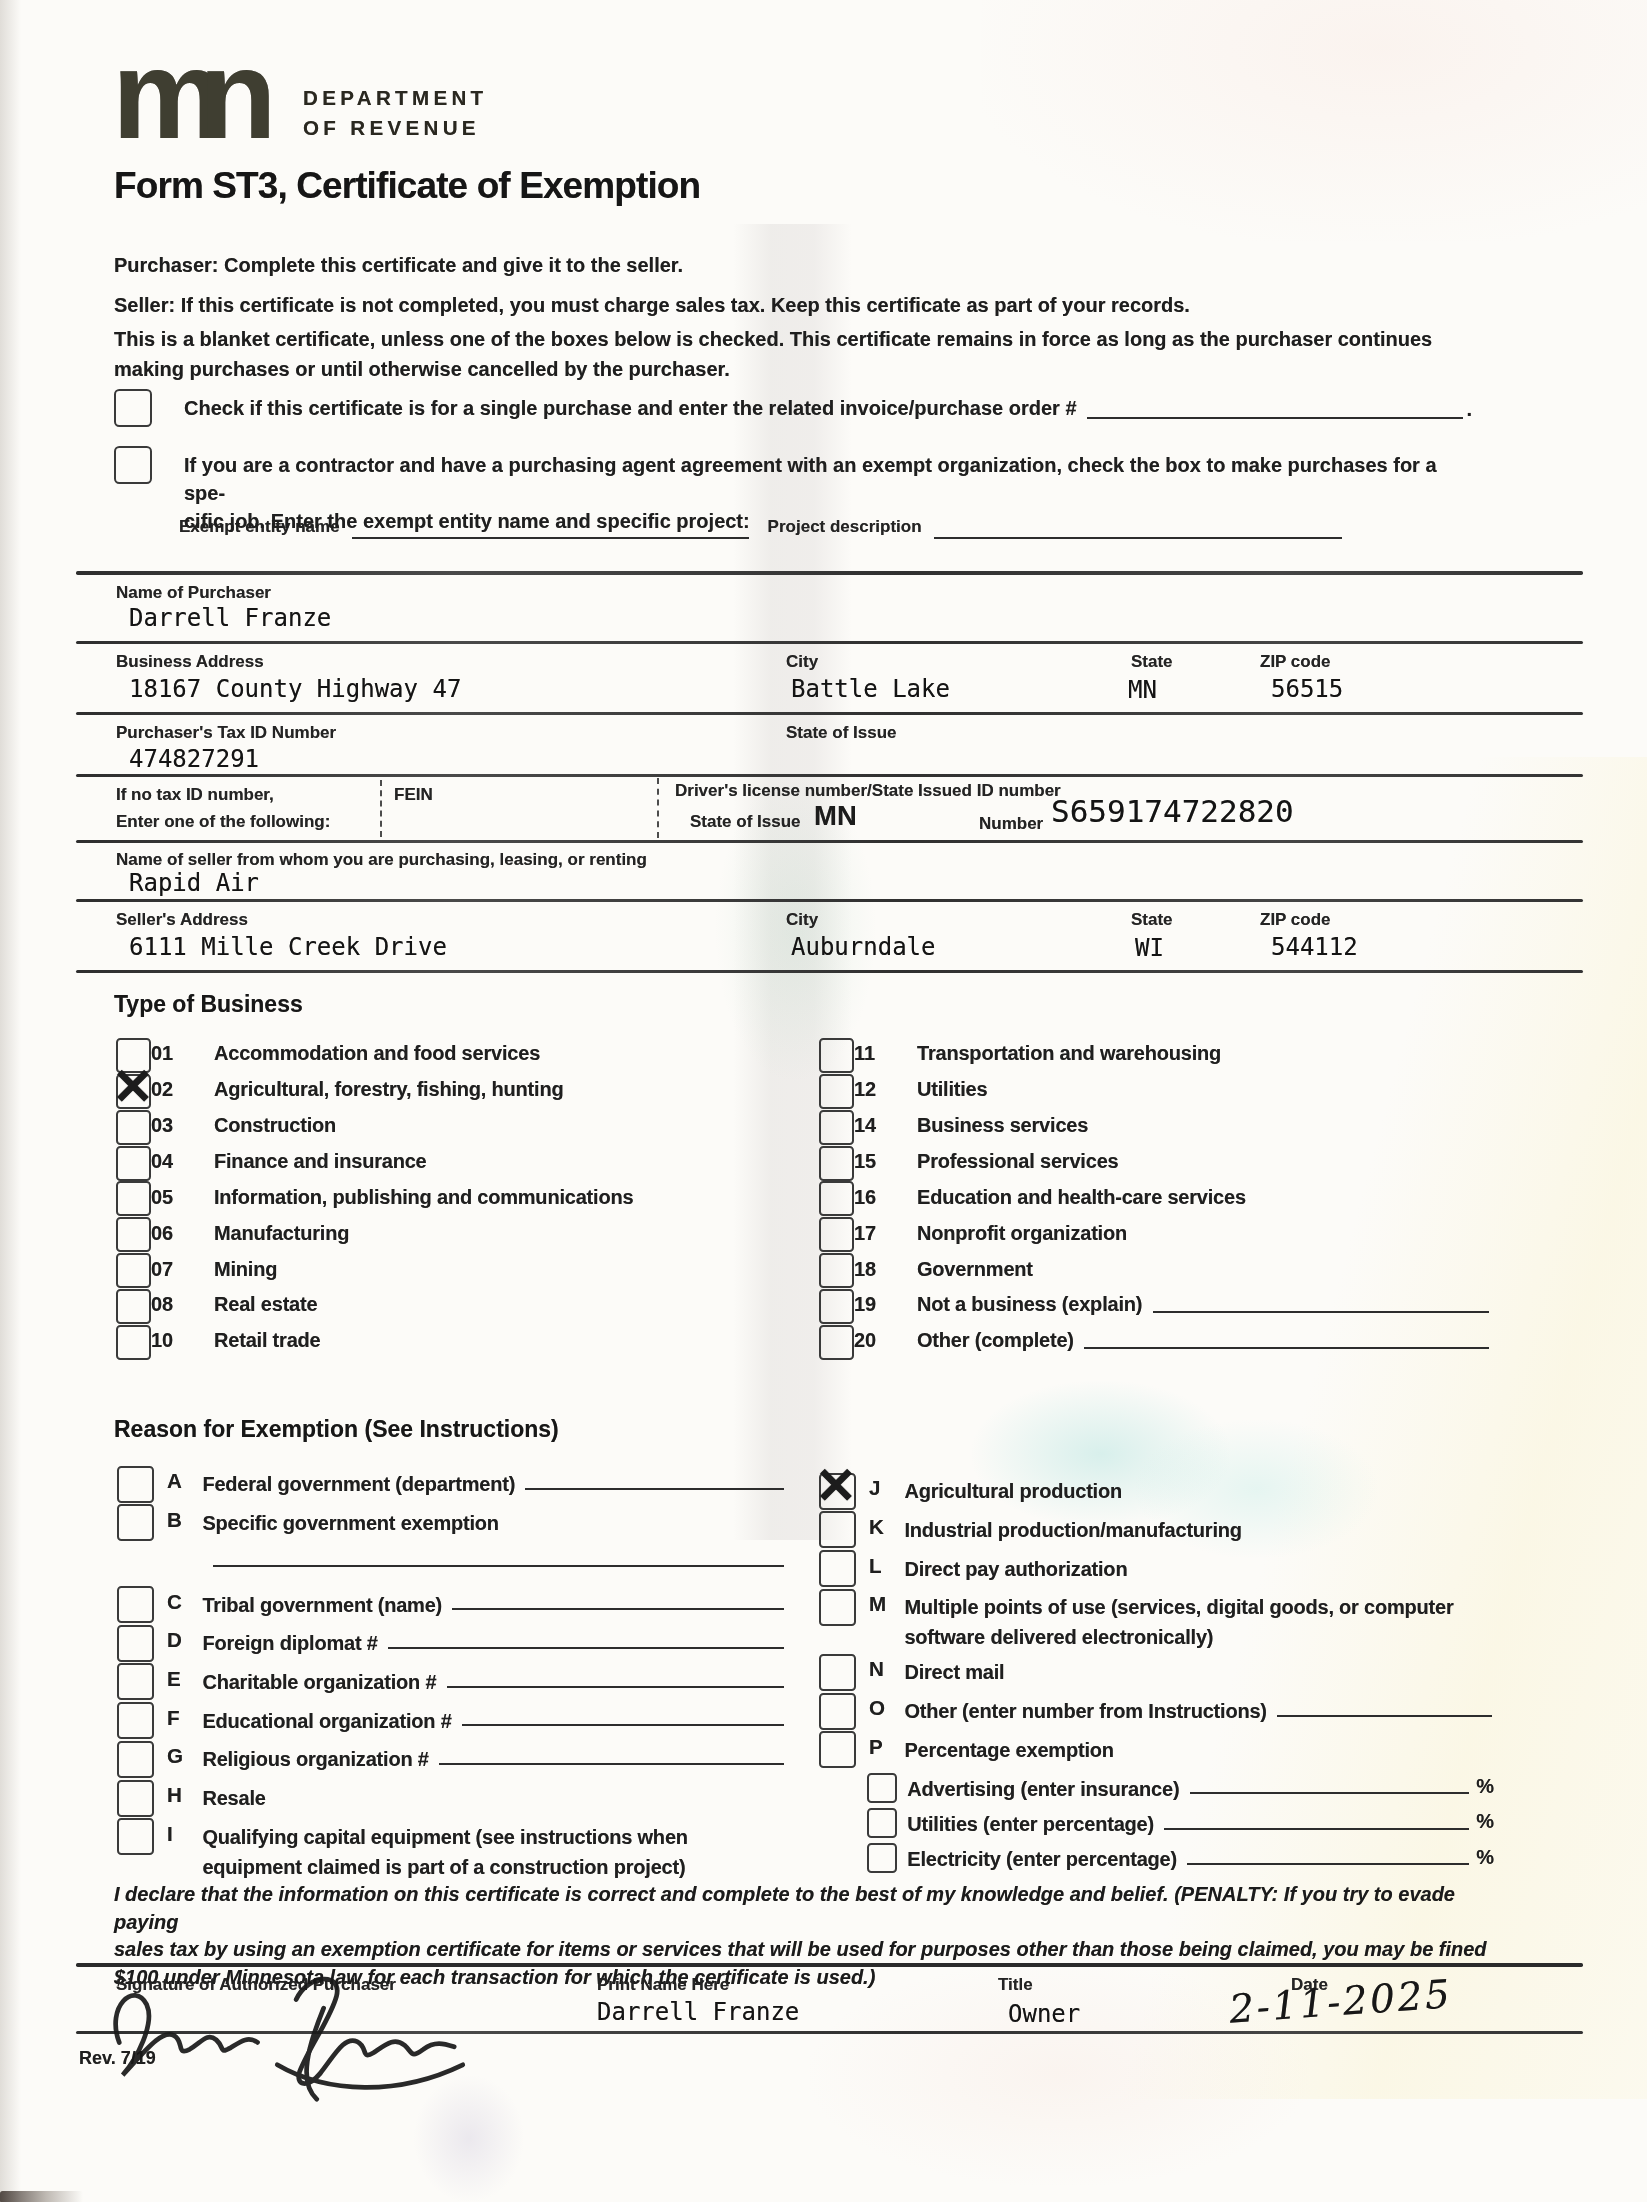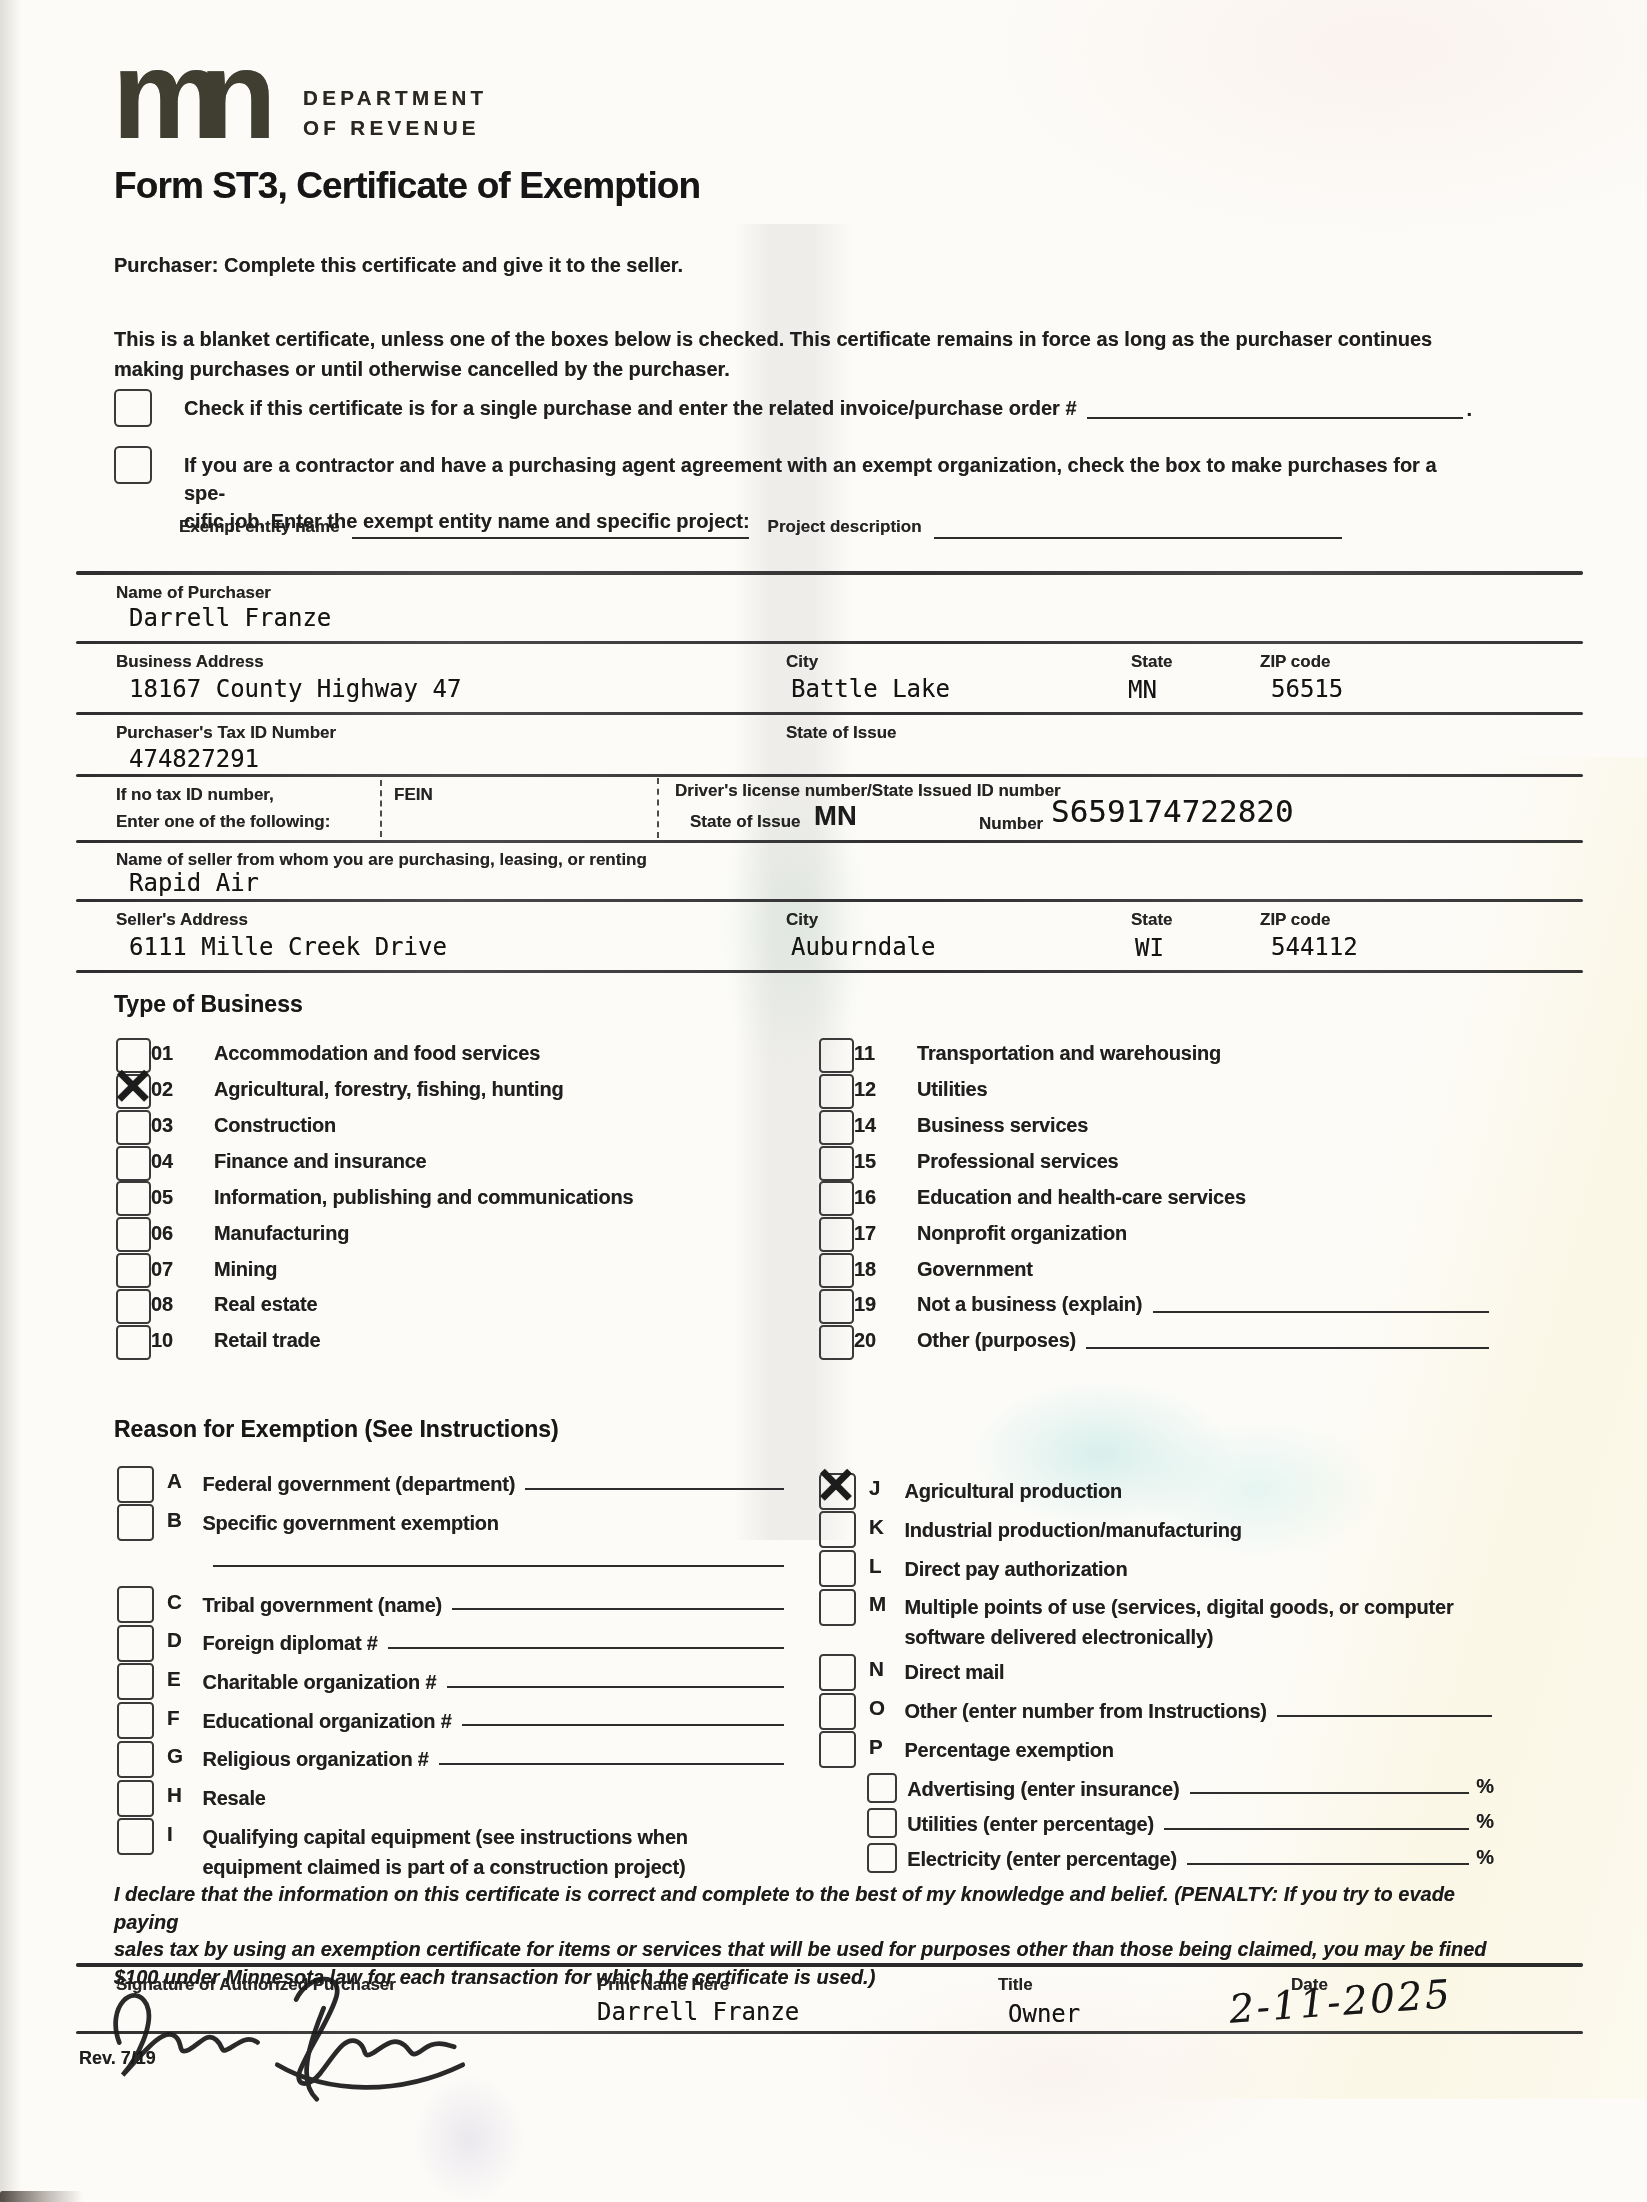--- a/index.html
+++ b/index.html
@@ -131,20 +131,21 @@
   <div class="artifact a-smudge"></div>
 
   <div class="abs z" id="logo-mn">mn</div>
   <div class="abs z" id="logo-dept">
     <div>DEPARTMENT</div>
     <div>OF REVENUE</div>
   </div>
   <div class="abs z" id="title">Form ST3, Certificate of Exemption</div>
 
   <div class="abs z note" id="purchaser-note">Purchaser: Complete this certificate and give it to the seller.</div>
+  <div class="abs z note" id="seller-note">Seller: If this certificate is not completed, you must charge sales tax. Keep this certificate as part of your records.</div>
   <div class="abs z note" id="blanket-note">This is a blanket certificate, unless one of the boxes below is checked. This certificate remains in force as long as the purchaser continues
 making purchases or until otherwise cancelled by the purchaser.</div>
 
   <div class="abs z checkrow" id="check1">
     <span class="cbox"></span>
     <span class="lbl">Check if this certificate is for a single purchase and enter the related invoice/purchase order #</span>
     <span class="fill-line"></span>
     <span class="dot">.</span>
   </div>
   <div class="abs z" id="exempt-row">
@@ -331,21 +332,21 @@
       <div class="trow has-line">
         <span class="cbox"></span>
         <span class="num">19</span>
         <span class="lab">Not a business (explain)</span>
         <span class="fill-line"></span>
       </div>
 
       <div class="trow has-line">
         <span class="cbox"></span>
         <span class="num">20</span>
-        <span class="lab">Other (purposes)</span>
+        <span class="lab">Other (complete)</span>
         <span class="fill-line"></span>
       </div>
     </div>
 
   <div class="colhead" id="reason-h">Reason for Exemption (See Instructions)</div>
 
   <div class="rcol" id="reason-left">
 
       <div class="rrow has-line">
         <span class="cbox"></span>

